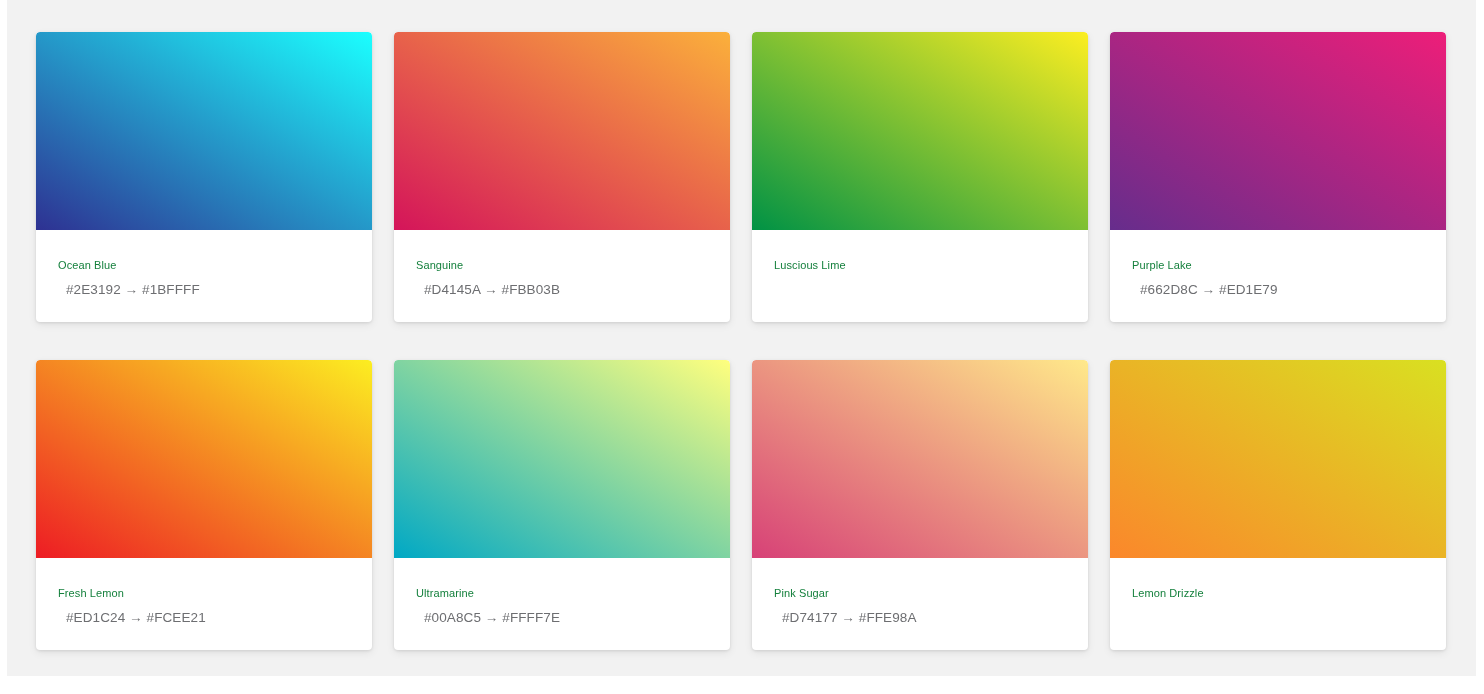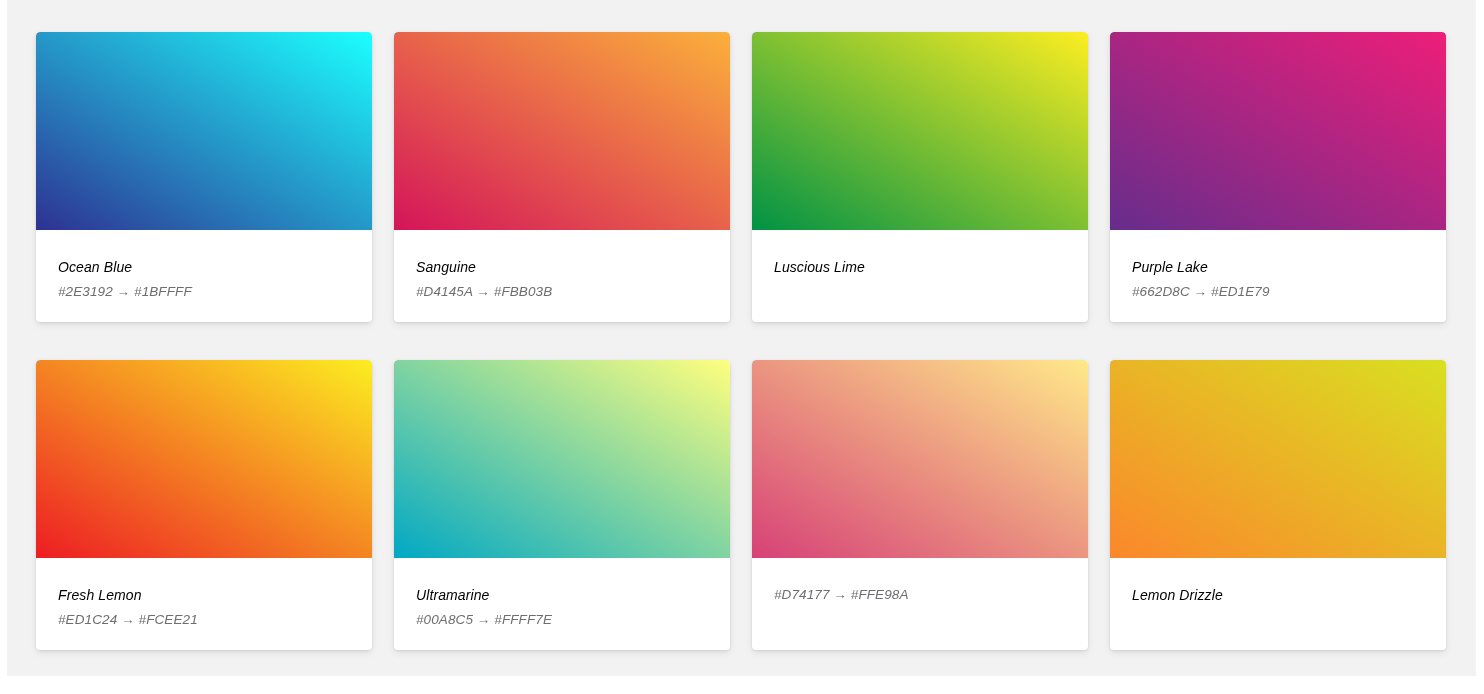--- a/index.html
+++ b/index.html
@@ -59,38 +59,36 @@
     border-top-right-radius: 4px;
   }
 
   .gradient-meta {
     flex: 1 1 auto;
     padding: 28px 22px 0 22px;
     box-sizing: border-box;
   }
 
   .gradient-name {
-    font-size: 14px;
+    font-size: 11px;
     line-height: 1.35;
-    color: #000000;
+    color: #15803d;
     letter-spacing: 0.1px;
     margin: 0 0 6px 0;
     font-weight: 400;
-    font-style: italic;
   }
 
   .gradient-codes {
     font-size: 13.5px;
     line-height: 1.35;
     color: #6d6e71;
     letter-spacing: 0.1px;
-    margin: 0;
+    margin: 8px;
     font-weight: 400;
     white-space: nowrap;
-    font-style: italic;
   }
 </style>
 </head>
 <body>
 
 <div id="gradient-stage">
   <div id="gradient-grid">
       <div class="gradient-card">
         <div class="gradient-swatch" style="background: linear-gradient(to right top, rgb(46, 49, 146), rgb(27, 255, 255));"></div>
         <div class="gradient-meta">
@@ -128,20 +126,21 @@
       <div class="gradient-card">
         <div class="gradient-swatch" style="background: linear-gradient(to right top, rgb(0, 168, 197), rgb(255, 255, 126));"></div>
         <div class="gradient-meta">
           <div class="gradient-name">Ultramarine</div>
           <div class="gradient-codes">#00A8C5 → #FFFF7E</div>
         </div>
       </div>
       <div class="gradient-card">
         <div class="gradient-swatch" style="background: linear-gradient(to right top, rgb(215, 65, 119), rgb(255, 233, 138));"></div>
         <div class="gradient-meta">
+          <div class="gradient-name">Pink Sugar</div>
           <div class="gradient-codes">#D74177 → #FFE98A</div>
         </div>
       </div>
       <div class="gradient-card">
         <div class="gradient-swatch" style="background: linear-gradient(to right top, rgb(251, 135, 43), rgb(217, 224, 33));"></div>
         <div class="gradient-meta">
           <div class="gradient-name">Lemon Drizzle</div>
         </div>
       </div>
     </div>

